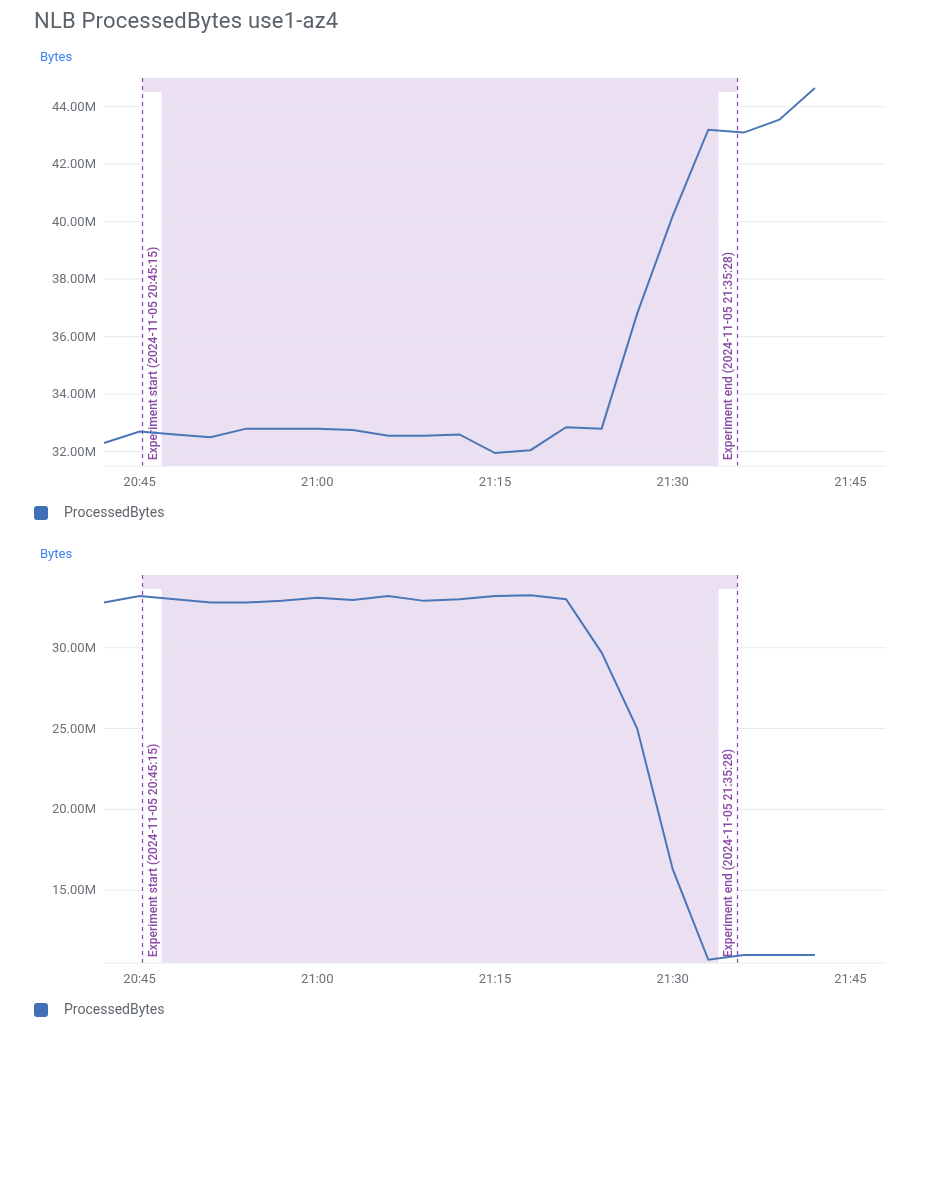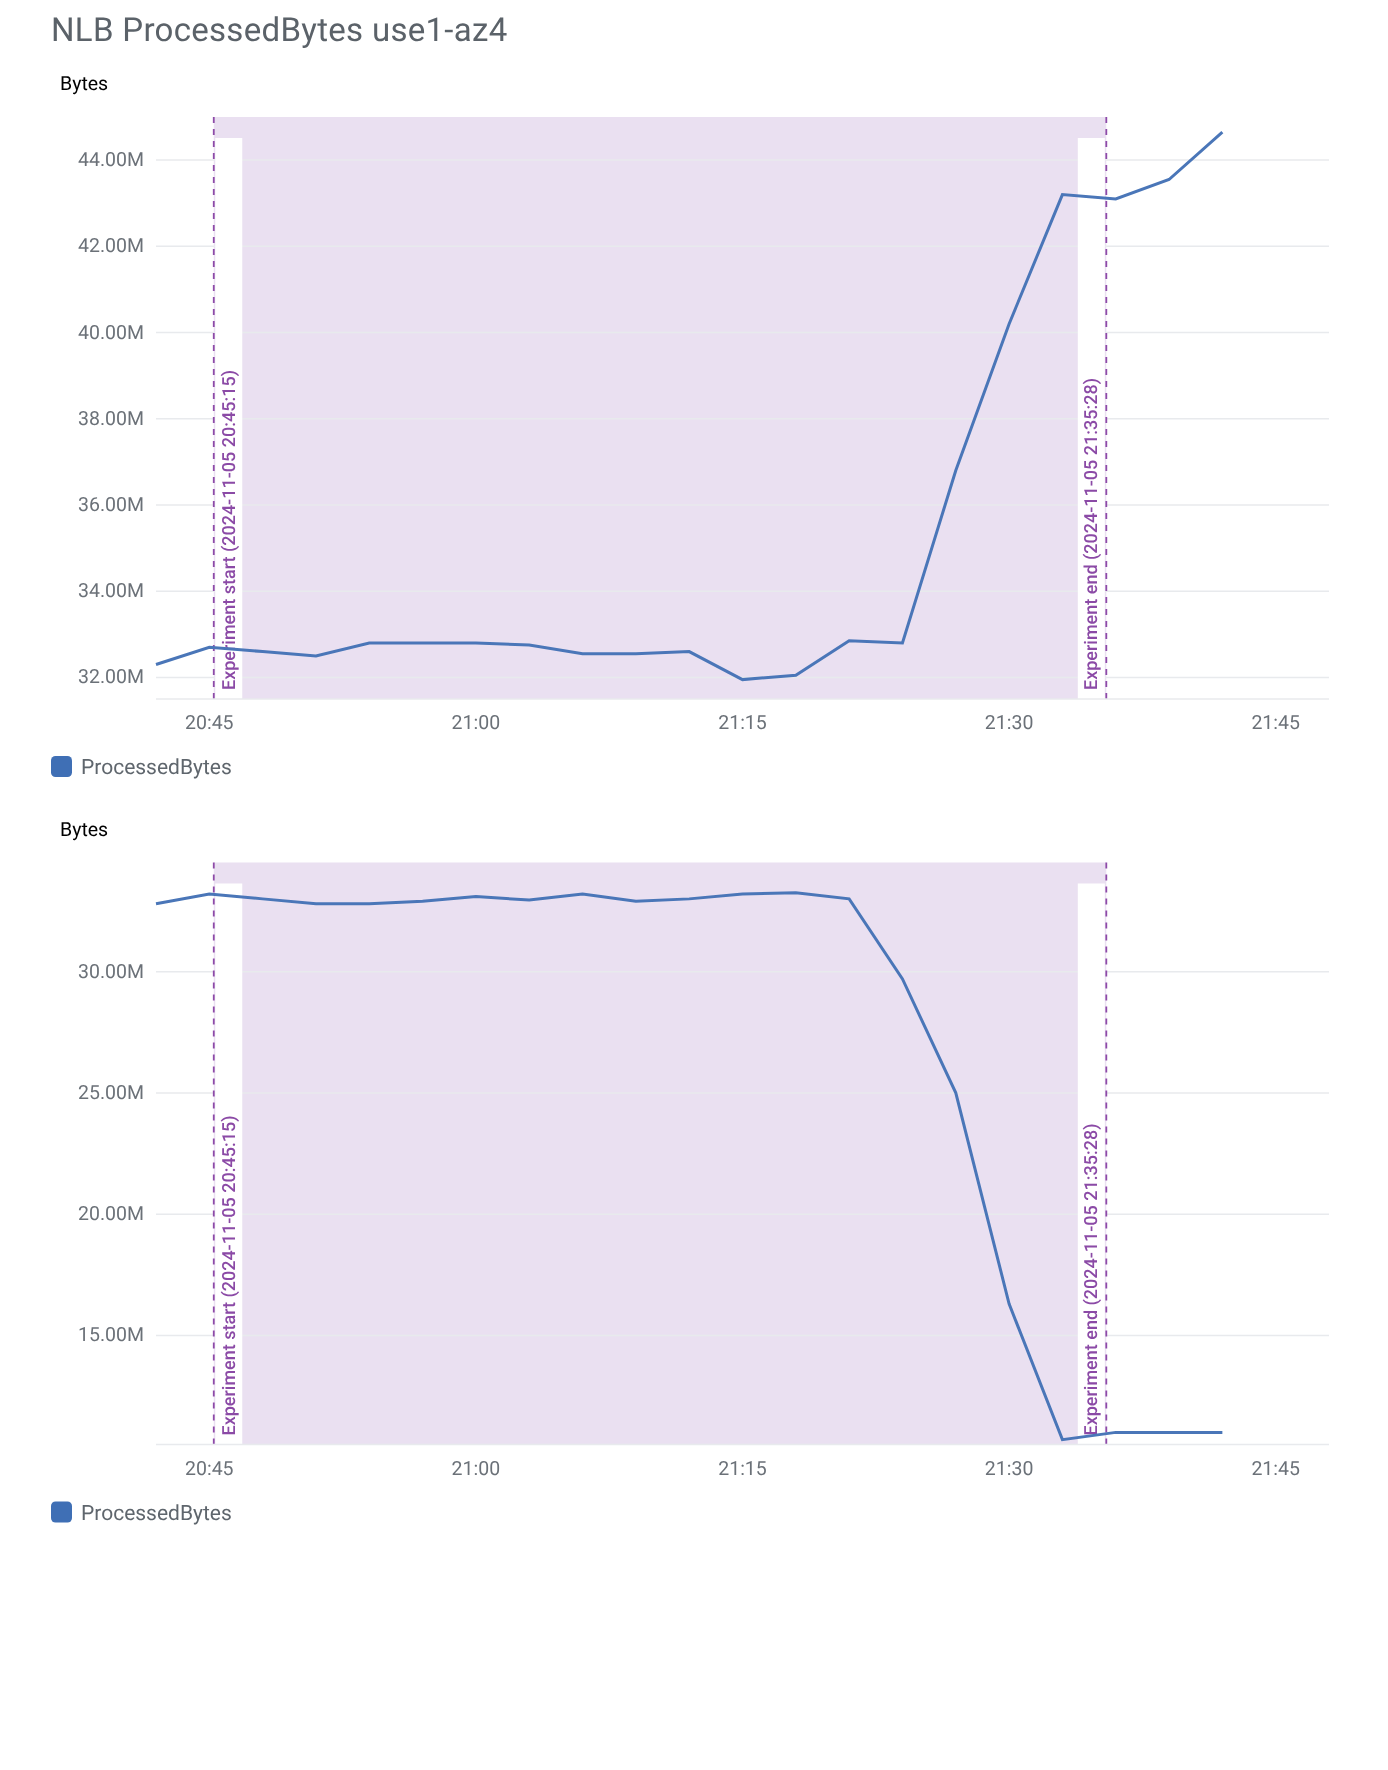--- a/index.html
+++ b/index.html
@@ -19,33 +19,33 @@
   }
   .chart-title {
     font-size: 22px;
     font-weight: 400;
     color: #5b6269;
     margin: 0 0 16px 0;
     letter-spacing: 0.2px;
   }
   .chart-ylabel {
     font-size: 13px;
-    color: #000000;
+    color: #3b82f6;
     margin: 0 0 6px 6px;
   }
   .plot-wrap {
     position: relative;
   }
   svg.plot {
     display: block;
   }
   .legend {
     display: flex;
-    align-items: flex-start;
-    gap: 6px;
+    align-items: flex-end;
+    gap: 16px;
     margin-top: 4px;
     font-size: 14px;
     color: #5f666d;
   }
   .legend-swatch {
     width: 14px;
     height: 14px;
     border-radius: 3px;
     background: #3f6fb5;
     display: inline-block;

